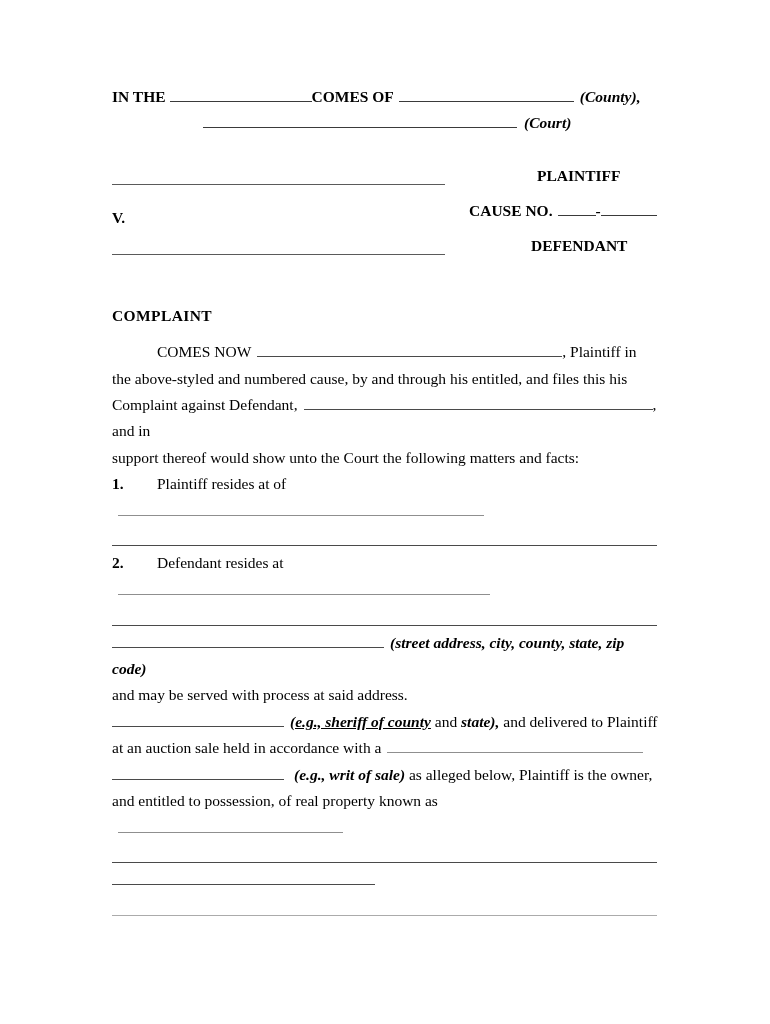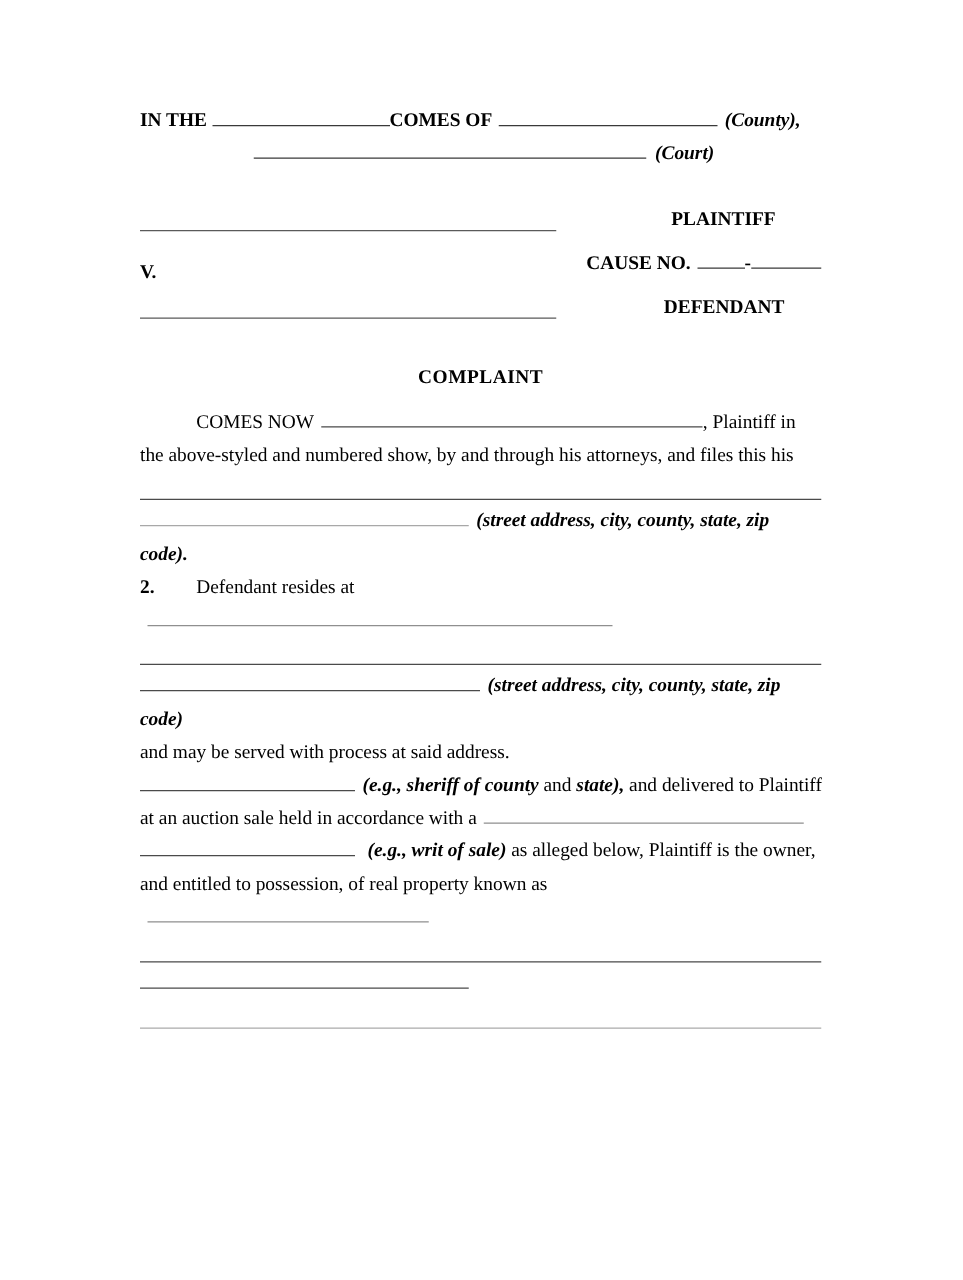--- a/index.html
+++ b/index.html
@@ -75,22 +75,21 @@
     width: 300px;
     white-space: nowrap;
     font-weight: bold;
   }
   .cap-right.r1 { top: 0px; padding-left: 68px; }
   .cap-right.r2 { top: 35px; }
   .cap-right.r3 { top: 70px; padding-left: 62px; }
 
   
   .title {
-    margin-top: 22px;
-    text-align: center;
+    margin-top: 36px;
     font-weight: bold;
     letter-spacing: 0.4px;
   }
 
   
   .body { margin-top: 10px; }
   .indent { display: inline-block; width: 45px; }
   .num {
     display: inline-block;
     width: 45px;
@@ -135,50 +134,54 @@
     </div>
 
     <div class="title">COMPLAINT</div>
 
     <div class="body">
 
       <div class="ln">
         <span class="indent"></span><span>COMES NOW</span><span class="rule" style="width:305px; margin-left:6px;"></span><span>, Plaintiff in</span>
       </div>
 
-      <div class="ln">the above-styled and numbered show, by and through his attorneys, and files this his</div>
-
-
-
+      <div class="ln">the above-styled and numbered cause, by and through his entitled, and files this his</div>
+
+      <div class="ln">
+        <span>Complaint against Defendant,</span><span class="rule" style="width:349px; margin-left:6px;"></span><span>, and in</span>
+      </div>
+
+      <div class="ln">support thereof would show unto the Court the following matters and facts:</div>
+
+      <div class="ln">
+        <span class="num">1.</span><span>Plaintiff resides at of</span><span class="rule light" style="width:366px; margin-left:6px;"></span>
+      </div>
 
       <div class="gap-line">
         <div class="blockline"></div>
       </div>
 
-      <div class="ln">
-        <span class="rule vlight" style="width:263px;"></span><span class="bi" style="margin-left:6px;">(street address, city, county, state, zip code).</span>
-      </div>
 
       <div class="ln">
         <span class="num">2.</span><span>Defendant resides at</span><span class="rule light" style="width:372px; margin-left:6px;"></span>
       </div>
 
       <div class="gap-line">
         <div class="blockline"></div>
       </div>
 
       <div class="ln">
         <span class="rule" style="width:272px;"></span><span class="bi" style="margin-left:6px;">(street address, city, county, state, zip code)</span>
       </div>
 
       <div class="ln">and may be served with process at said address.</div>
 
 
       <div class="ln tail">
-        <span class="rule" style="width:172px;"></span><span class="bi" style="margin-left:6px;">(e.g., sheriff of county</span>
+        <span class="rule" style="width:172px;"></span><span class="bi" style="margin-left:6px;text-decoration:underline;">(e.g., sheriff of county</span>
         <span>and</span>
         <span class="bi">state),</span>
         <span>and delivered to Plaintiff</span>
       </div>
 
       <div class="ln">
         <span>at an auction sale held in accordance with a</span><span class="rule light" style="width:256px; margin-left:6px;"></span>
       </div>
 
       <div class="ln tail">

